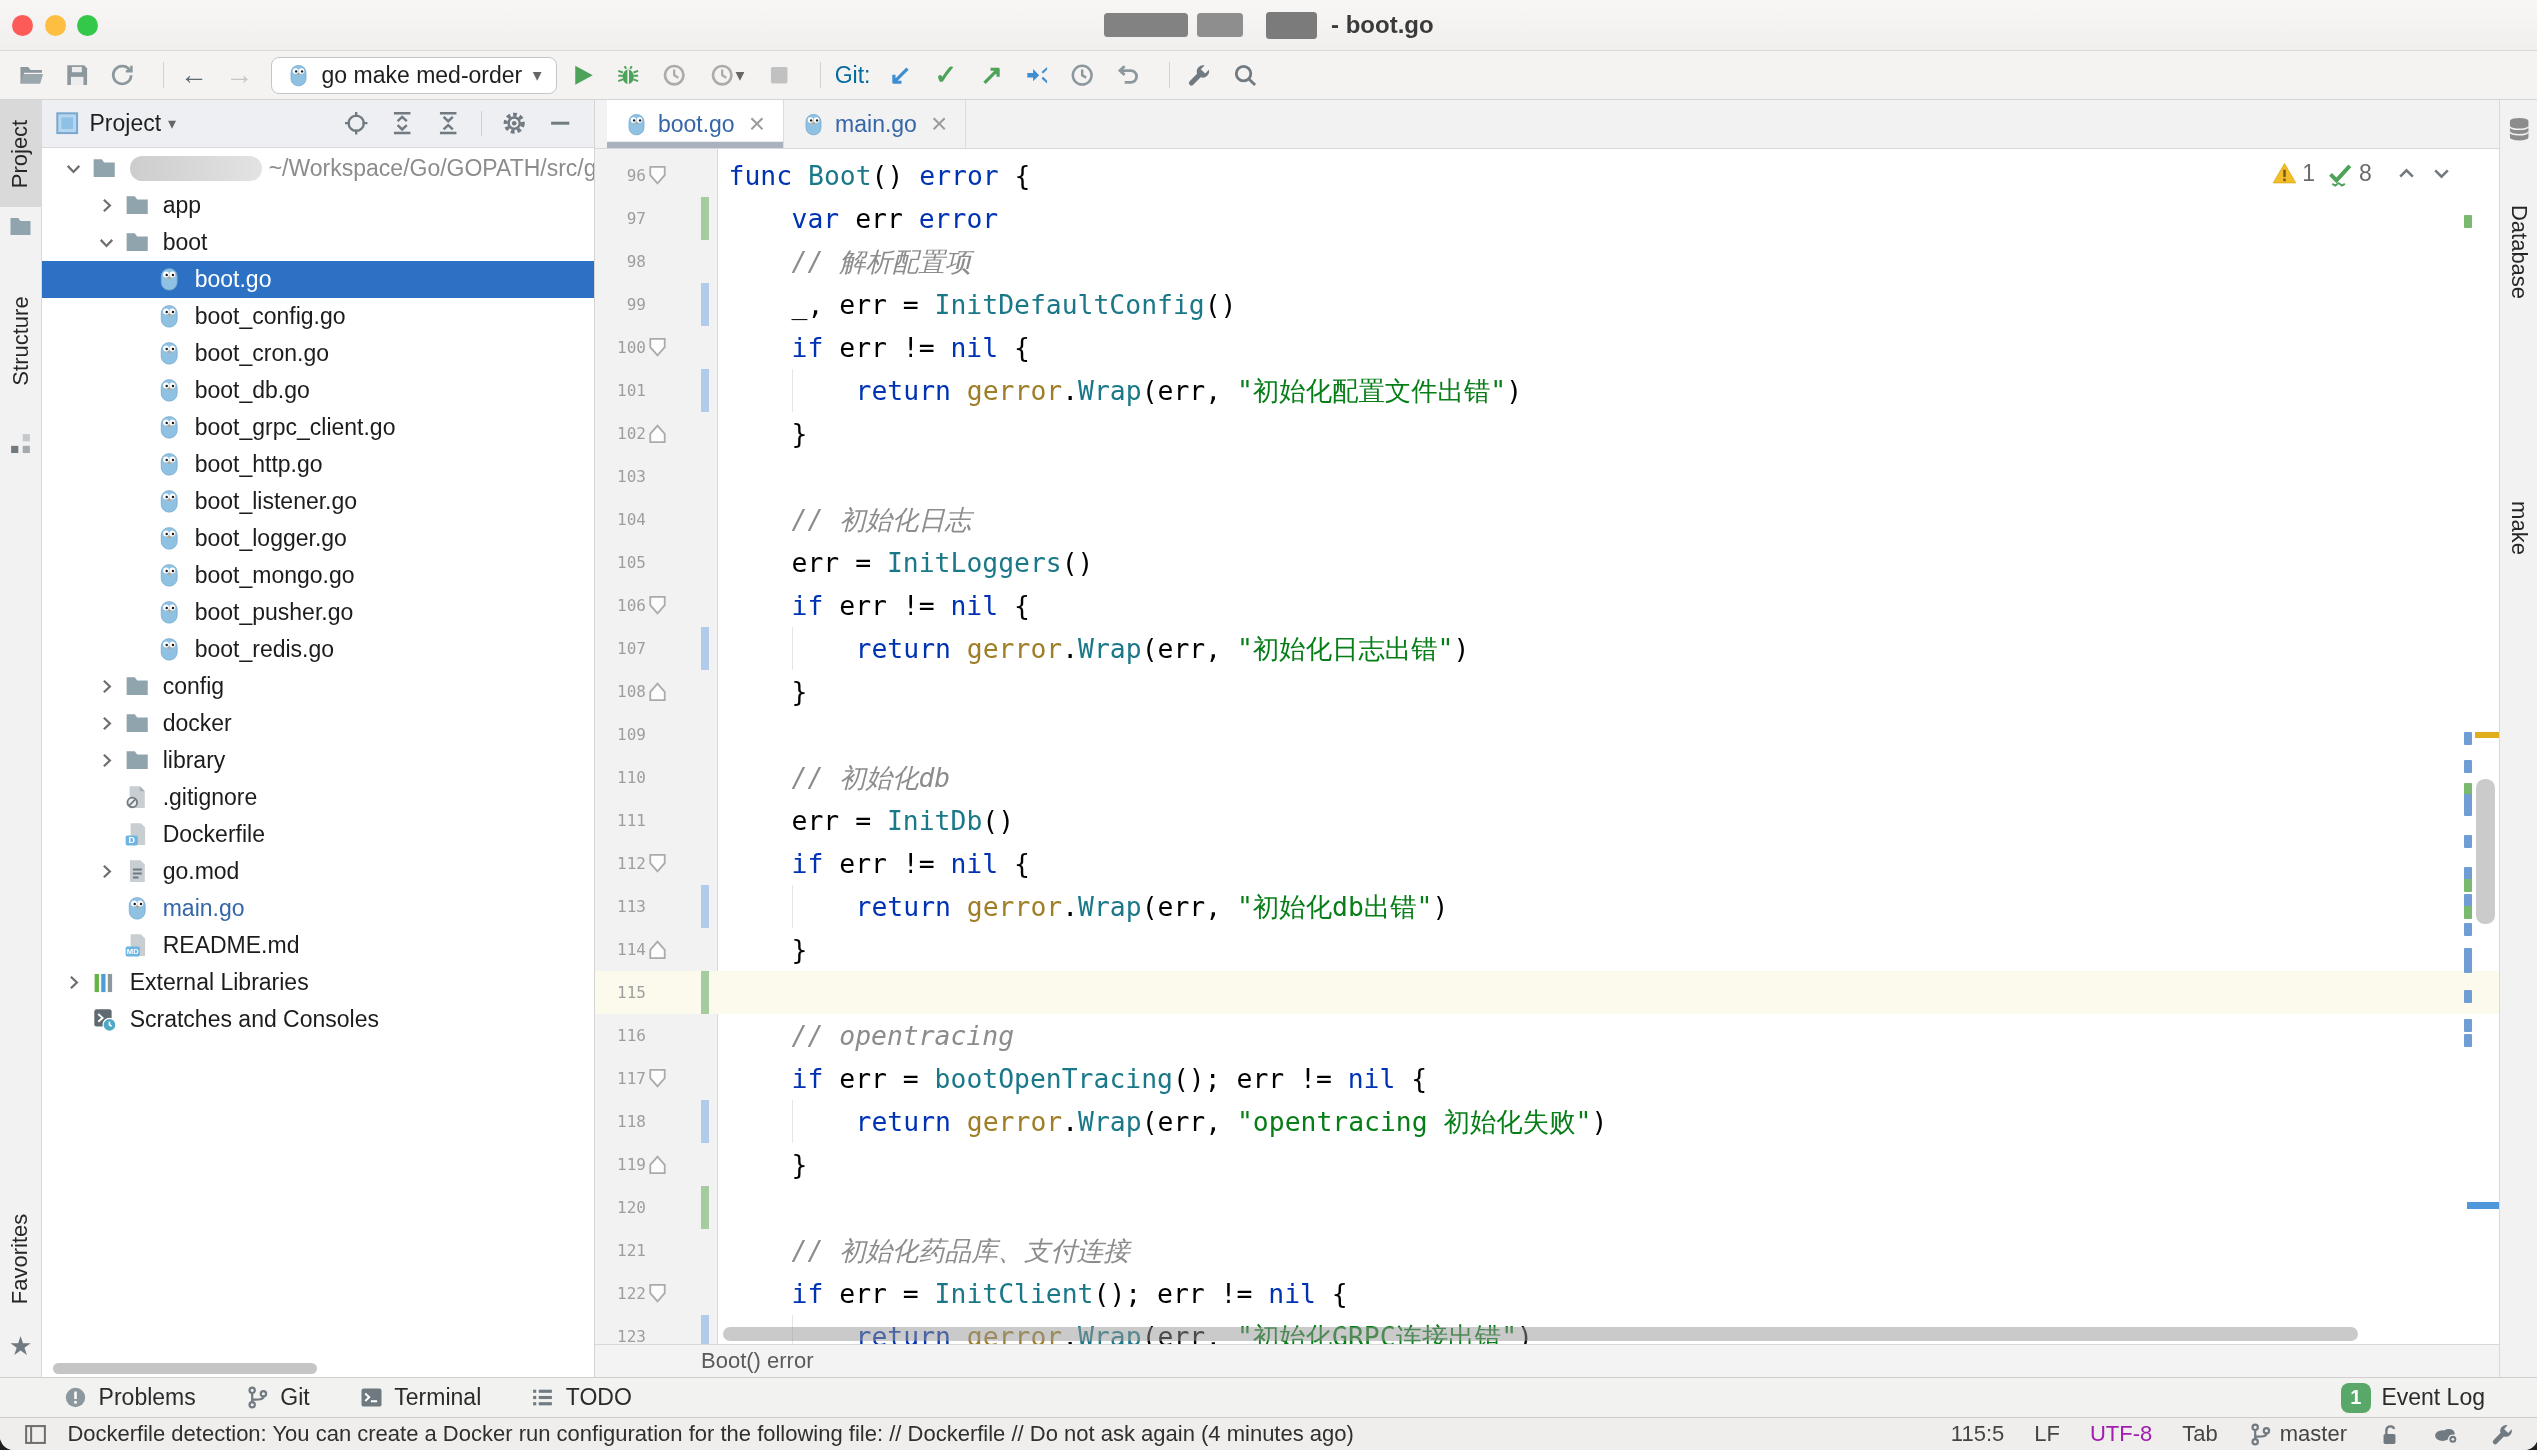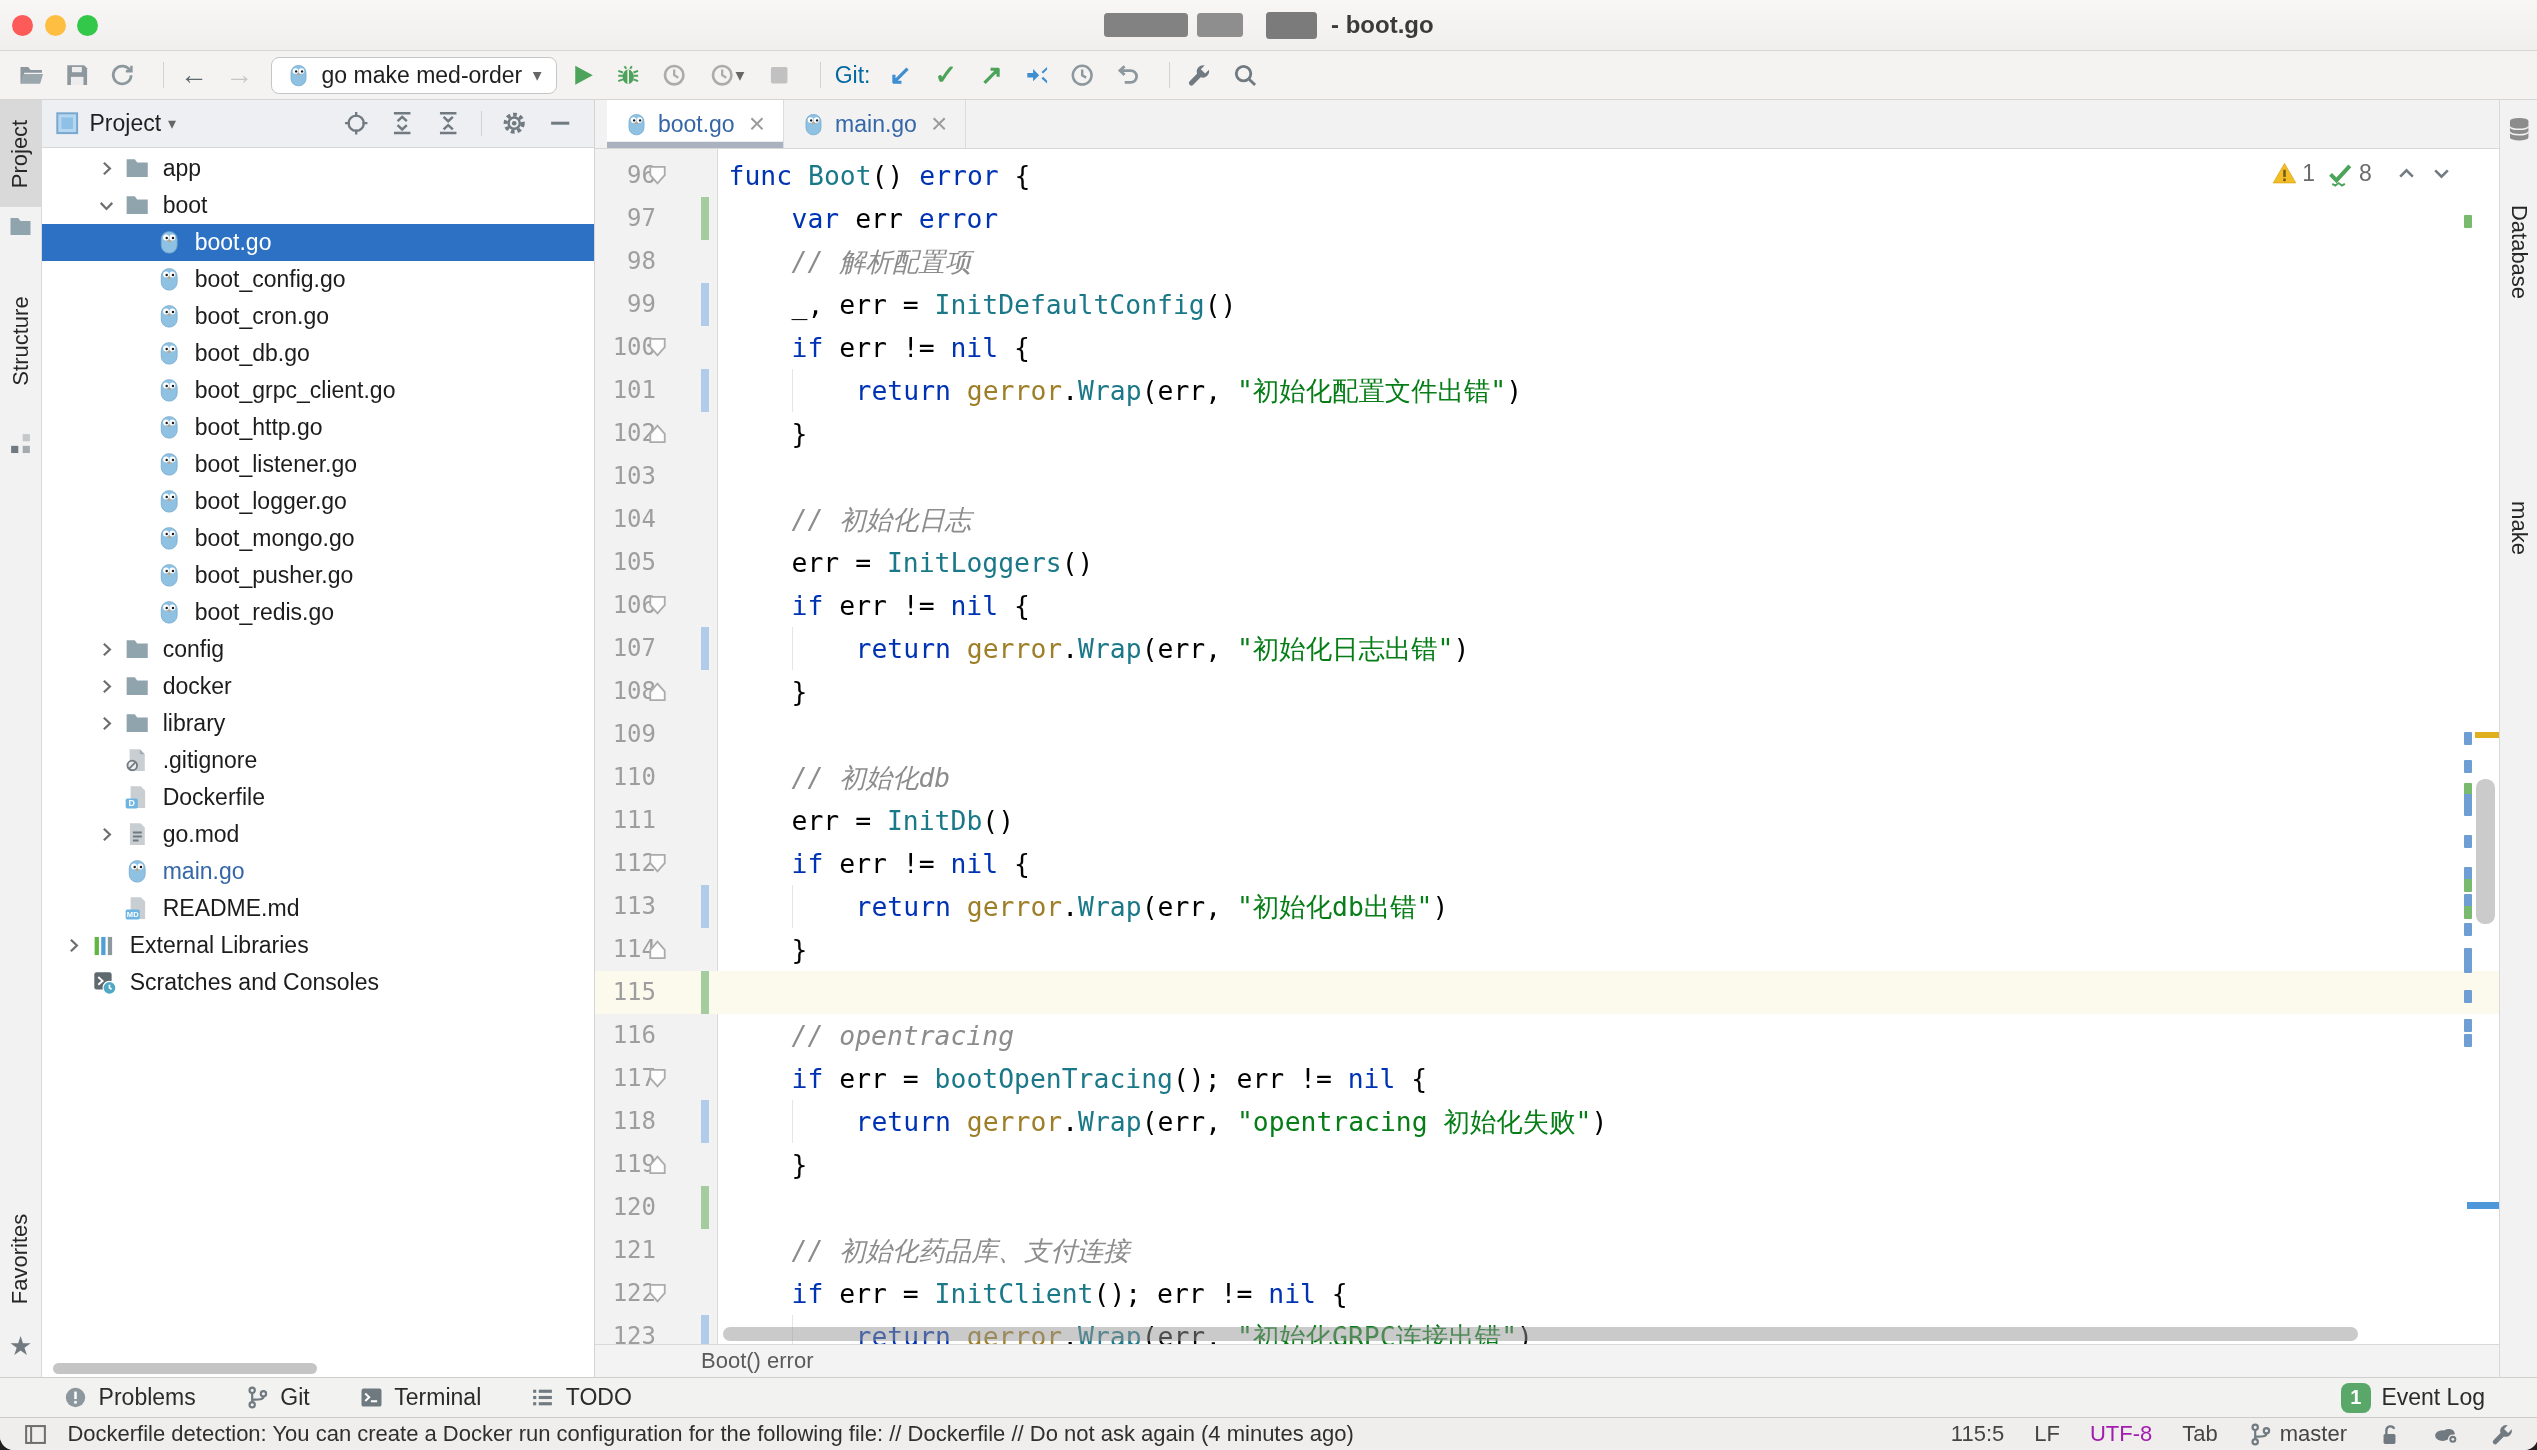--- a/index.html
+++ b/index.html
@@ -71,21 +71,21 @@
   .tab.active{background:#fff;box-shadow:inset 0 -6.2px 0 #A9B2BE;}
   .tab .ic{width:25px;height:25px;}
   .tclose{color:#9B9B9B;font-size:28px;line-height:1;margin-left:5.3px;}
 
   .editor{flex:1 1 auto;position:relative;overflow:hidden;
     background:linear-gradient(to right,#F2F2F2 0,#F2F2F2 122px,#DADADA 122px,#DADADA 123px,#FFF 123px);}
   #code{position:absolute;top:5.3px;left:0;right:0;}
   .cl{height:43px;display:flex;position:relative;}
   .cl.cur{background:#FCFAED;}
   .gut{width:123px;flex:0 0 auto;position:relative;}
-  .lnum{position:absolute;right:62px;top:0;line-height:43px;font-family:"DejaVu Sans Mono",monospace;font-size:24px;color:#9E9E9E;text-align:right;}
+  .lnum{position:absolute;right:72px;top:0;line-height:43px;font-family:"DejaVu Sans Mono",monospace;font-size:16px;color:#9E9E9E;text-align:right;}
   .fold{position:absolute;left:51px;top:9.7px;width:23px;height:23px;}
   .fold svg{width:100%;height:100%;}
   .cbar{position:absolute;left:106px;top:0;width:8px;height:43px;}
   .cbar.g{background:#A5CC9E;}
   .cbar.b{background:#B0CC EA;}
   .cbar.b{background:#B0CCEA;}
   .guide{position:absolute;left:197px;top:0;height:43px;border-left:0.9px solid #E5E5E5;}
   .ctext{flex:1 1 auto;line-height:43px;font-family:"DejaVu Sans Mono",monospace;font-size:26.4px;white-space:pre;padding-left:10.6px;color:#000;}
   .ind{display:inline-block;}
   .k{color:#0033B3;} .d{color:#000;} .f{color:#1A7888;} .c{color:#8C8C8C;font-style:italic;} .s{color:#067D17;} .p{color:#9E7E27;}
@@ -352,20 +352,34 @@
               </svg>
             </span>
           <span class="ic" style="width:26.4px;height:26.4px;">
               <svg viewBox="0 0 16 16">
                 <rect x="2.5" y="7.1" width="11" height="1.8" fill="#707A80"></rect>
               </svg>
             </span>
         </span>
       </div>
       <div class="tree" id="tree">
+          <div class="trow" style="padding-left: 14px;">
+            <span class="chevbox">
+              <span class="ic" style="width: 21px; height: 21px;">
+                <svg viewBox="0 0 16 16" fill="none" stroke="#6E6E6E" stroke-width="1.7">
+                  <path d="M3.6 6L8 10.6 12.4 6"></path>
+                </svg>
+              </span>
+            </span>
+            <span class="ticon"><svg viewBox="0 0 16 16">
+                <path d="M1.6 2.6h4.9l1.5 1.9h6.4v8.9H1.6z" fill="#90A4AE"></path>
+              </svg></span>
+            <span class="pill"></span>
+            <span class="rootpath">~/Workspace/Go/GOPATH/src/g</span>
+          </div>
           <div class="trow" style="padding-left: 47px;">
             <span class="chevbox">
               <span class="ic" style="width: 21px; height: 21px;">
                 <svg viewBox="0 0 16 16" fill="none" stroke="#6E6E6E" stroke-width="1.7">
                   <path d="M6 3.6L10.6 8 6 12.4"></path>
                 </svg>
               </span>
             </span>
             <span class="ticon"><svg viewBox="0 0 16 16">
                 <path d="M1.6 2.6h4.9l1.5 1.9h6.4v8.9H1.6z" fill="#90A4AE"></path>

